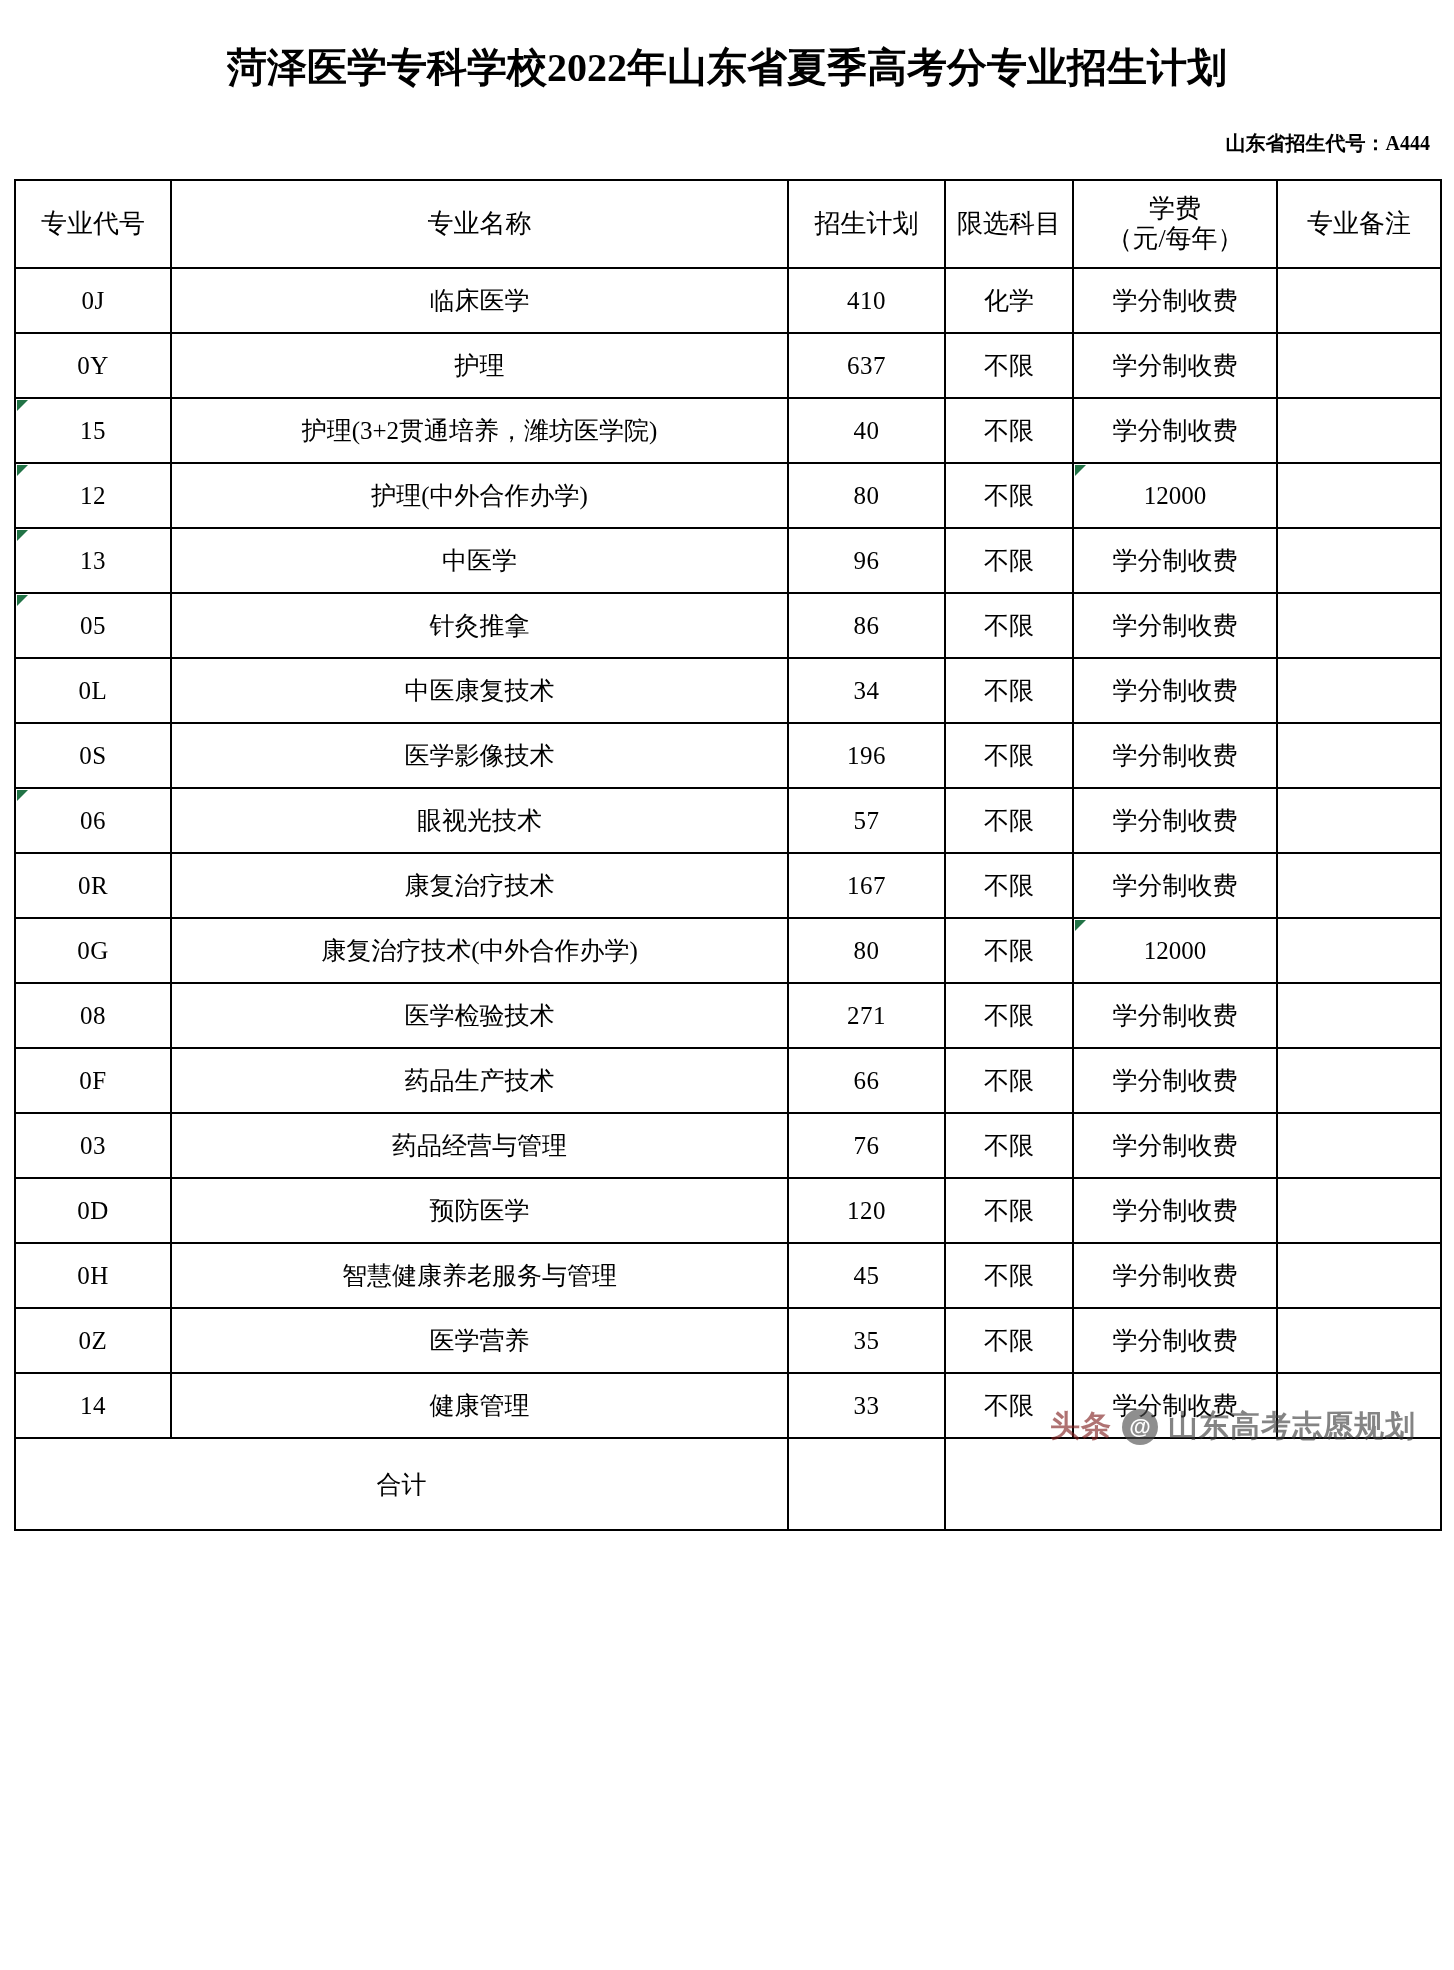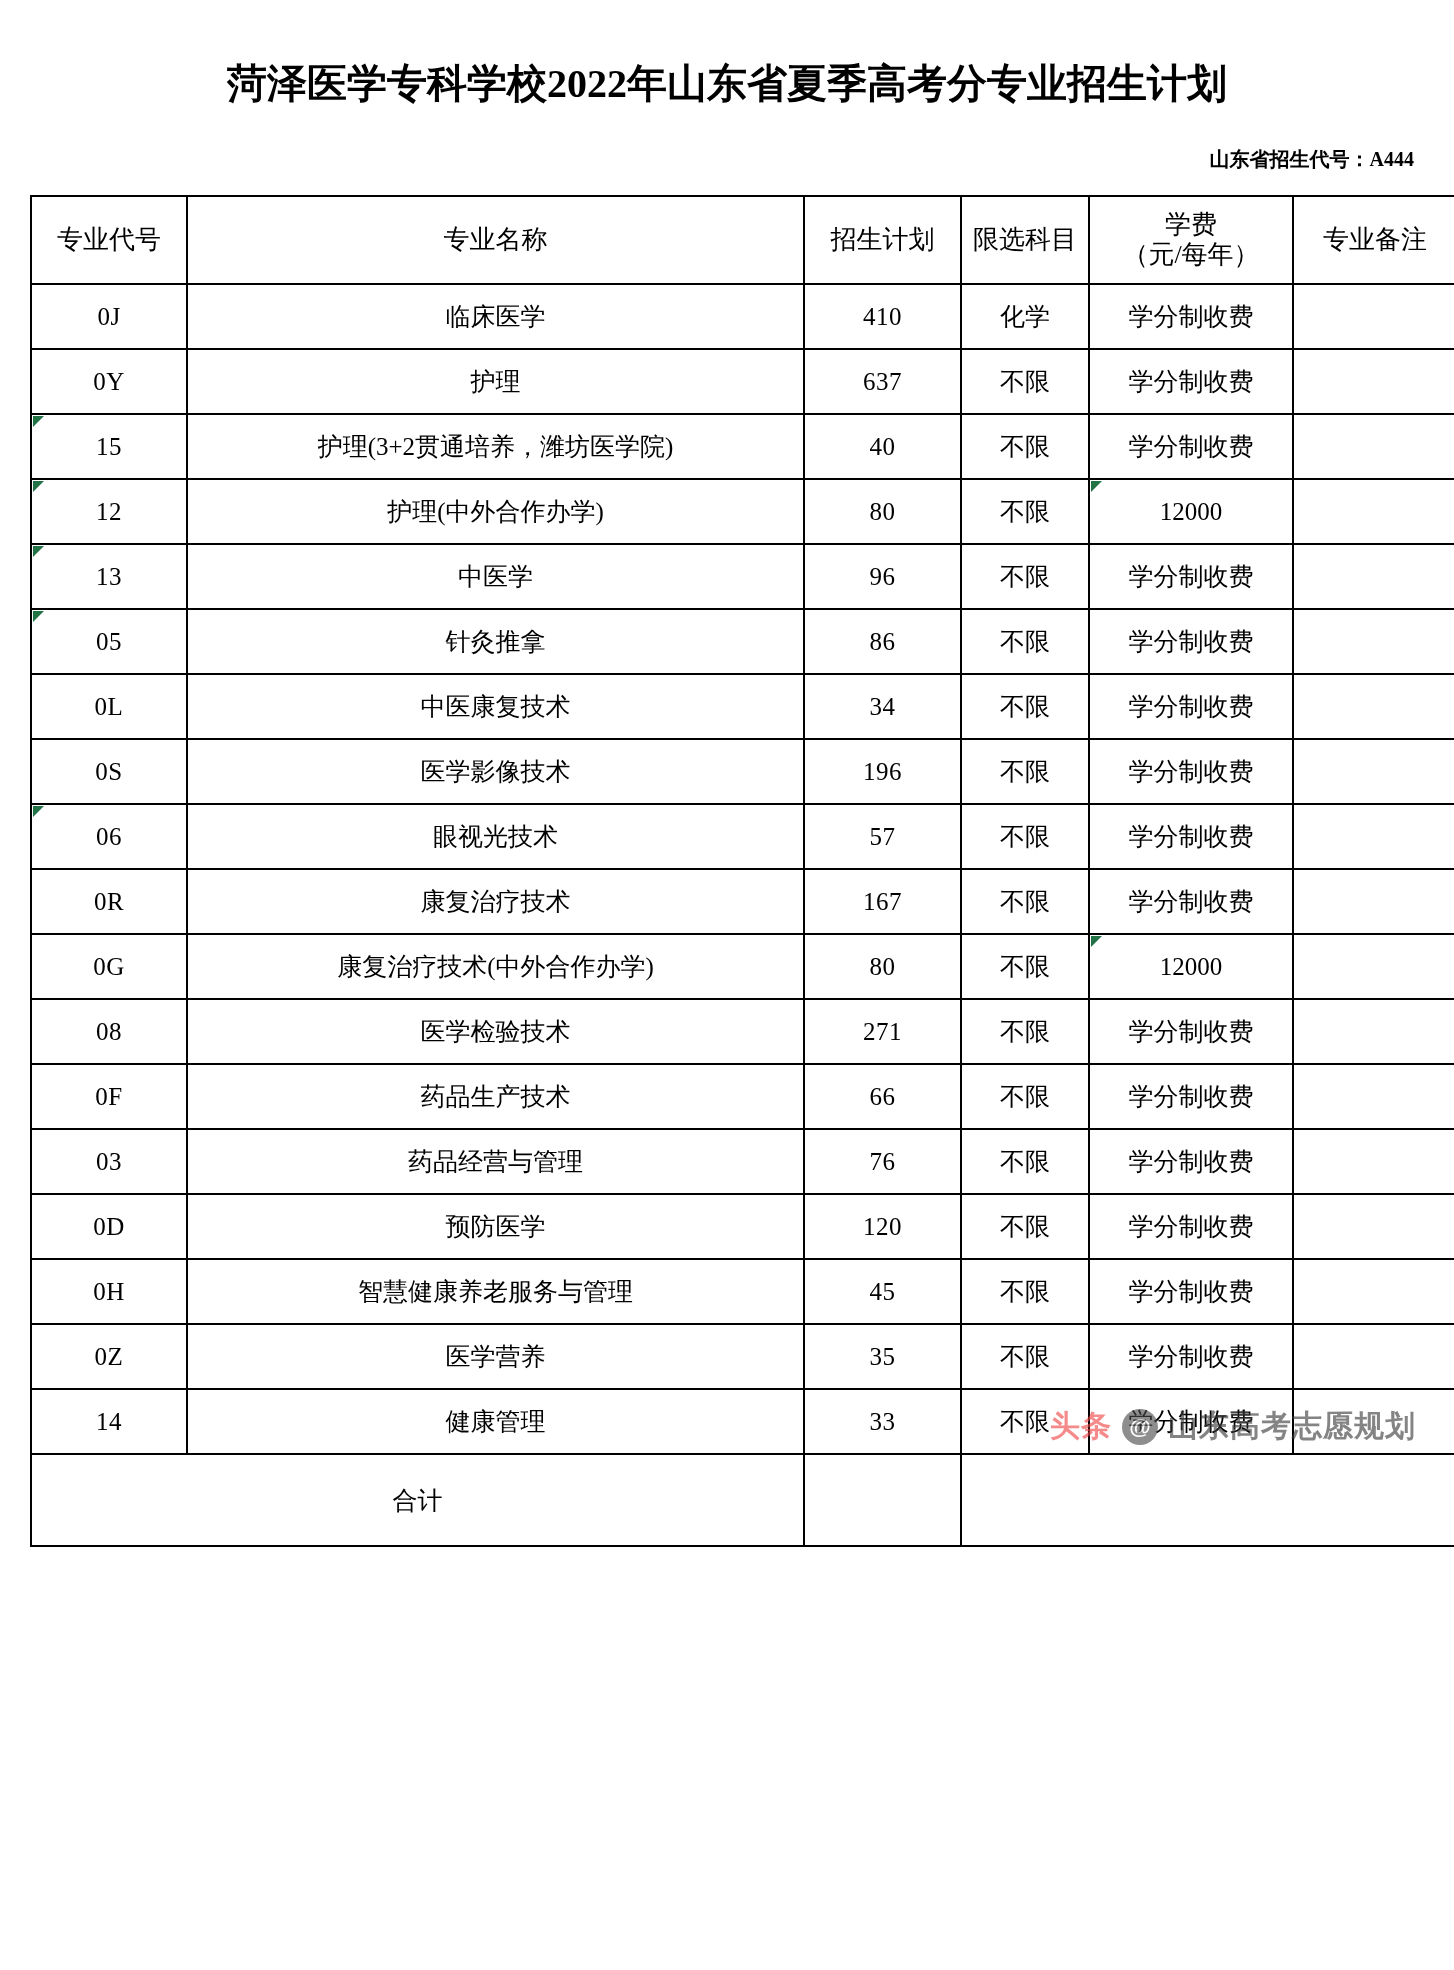--- a/index.html
+++ b/index.html
@@ -14,21 +14,21 @@
     font-family: "Liberation Serif", "DejaVu Serif", serif;
     color: #000000;
     position: relative;
     overflow: hidden;
   }
 
   .page {
     width: 1454px;
     height: 1469px;
     position: relative;
-    padding: 16px;
+    padding: 0;
   }
 
   .doc-title {
     text-align: center;
     font-size: 40px;
     font-weight: bold;
     letter-spacing: 0px;
     padding-top: 46px;
     line-height: 1.1;
     font-family: "Liberation Serif", "DejaVu Serif", serif;
@@ -110,21 +110,21 @@
     bottom: 22px;
     display: flex;
     align-items: center;
     gap: 10px;
     opacity: 0.62;
     font-family: "Liberation Sans", sans-serif;
   }
   .wm-text {
     font-size: 30px;
     font-weight: bold;
-    color: #ef4444;
+    color: #7f1d1d;
     letter-spacing: 1px;
   }
   .wm-logo {
     width: 36px;
     height: 36px;
     border-radius: 50%;
     background: #4a4a4a;
     color: #ffffff;
     display: flex;
     align-items: center;

